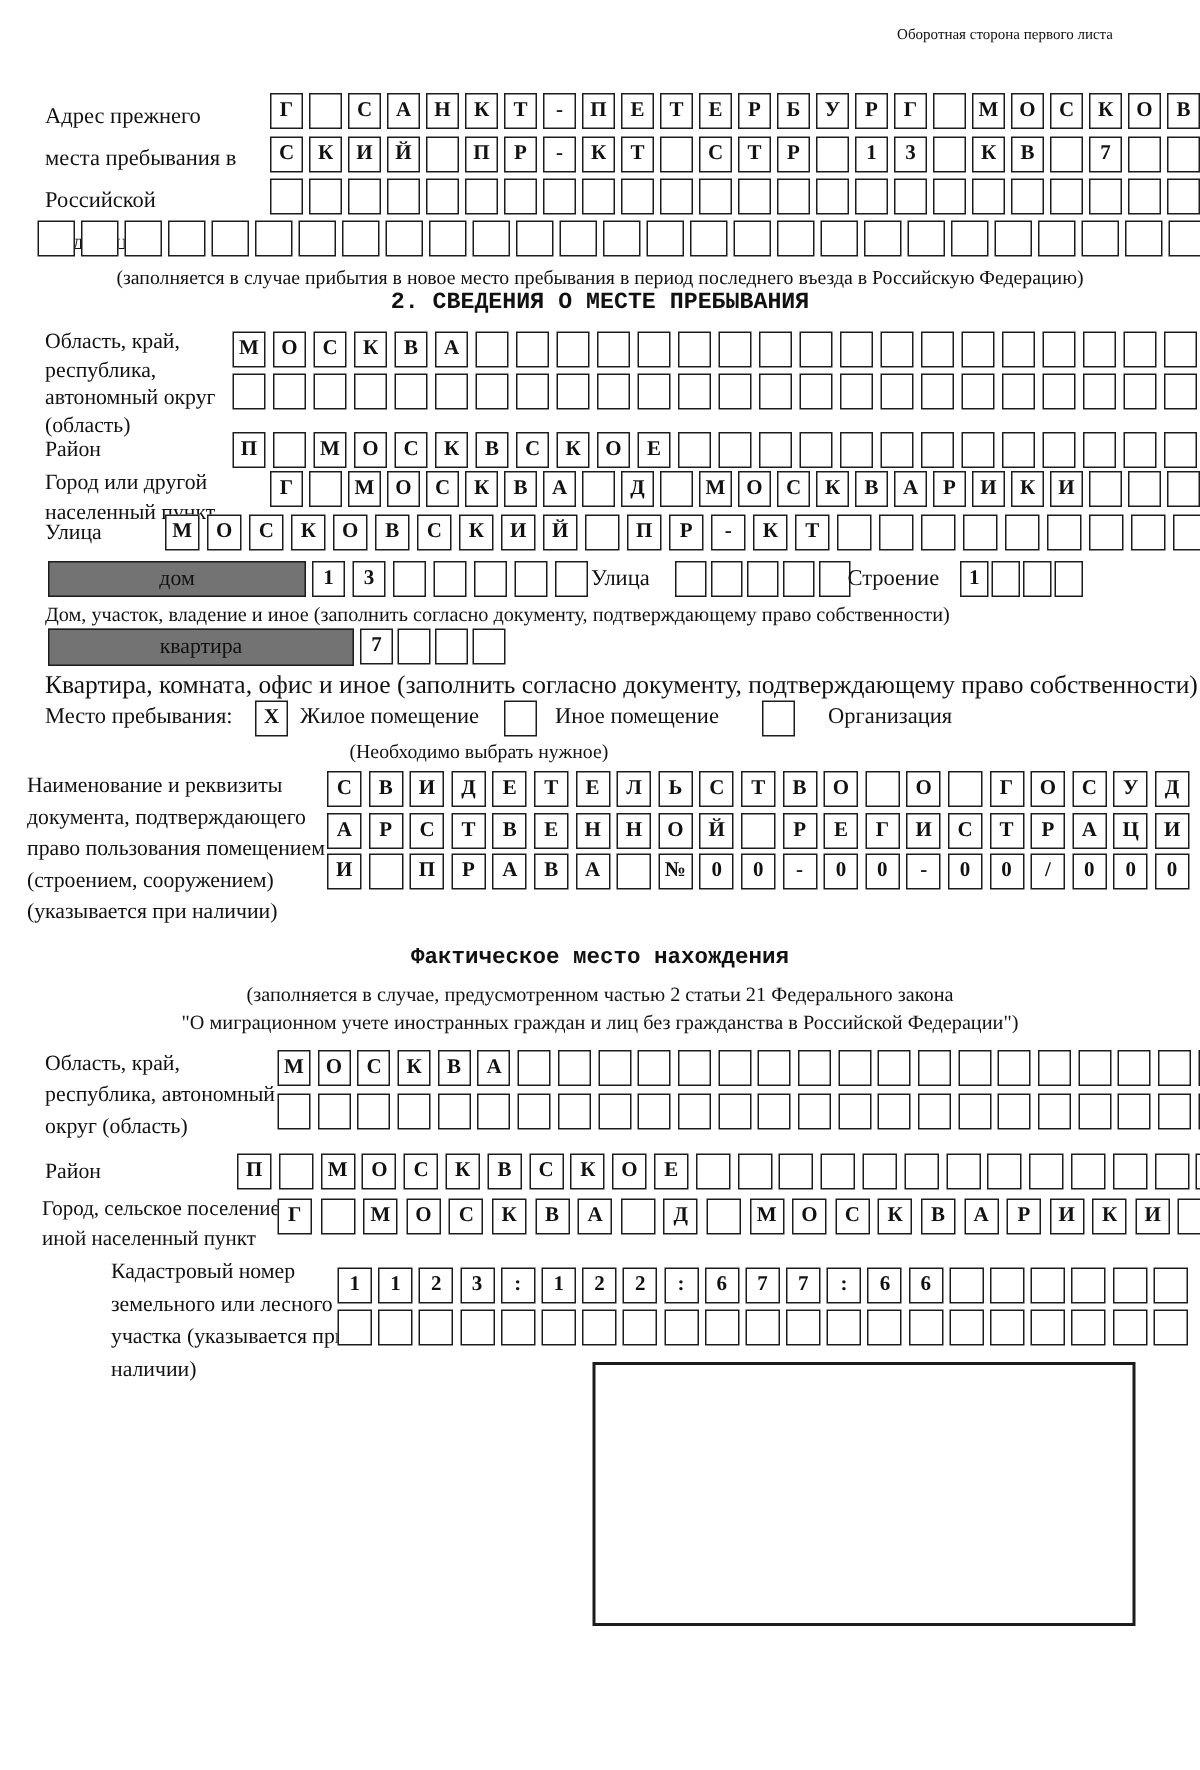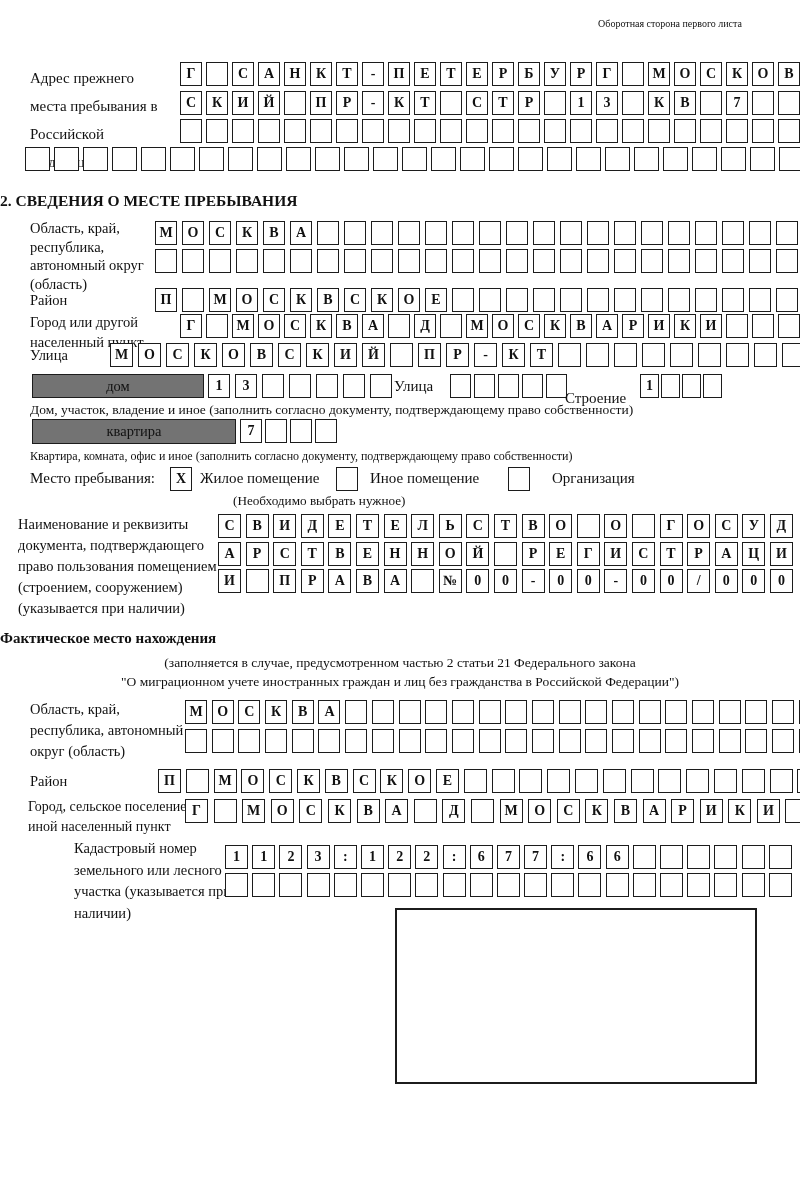--- a/index.html
+++ b/index.html
@@ -1,21 +1,21 @@
 <!DOCTYPE html>
 <html><head>
 <meta charset="utf-8">
 <style>
   html,body{margin:0;padding:0;background:#fff;}
   .page{position:relative;width:800px;height:1180px;background:#fff;overflow:hidden;
         font-family:"Liberation Serif","DejaVu Serif",serif;color:#111;}
   .abs{position:absolute;}
   .lbl{position:absolute;font-size:14.5px;line-height:18.5px;}
   .note{position:absolute;font-size:13.2px;line-height:17px;}
-  .title{position:absolute;left:0;width:100%;text-align:left;font-weight:bold;font-size:15.5px;}
+  .title{position:absolute;left:0;width:100%;text-align:center;font-weight:bold;font-size:15.5px;font-family:Liberation Mono, monospace;}
   .row{position:absolute;display:flex;}
   .cell{flex:0 0 auto;width:var(--cw,20px);height:22px;border:1.5px solid #1c1c1c;
         display:flex;align-items:center;justify-content:center;
         font-size:14px;font-weight:bold;background:#fff;}
   .labelbox{position:absolute;border:1.5px solid #1c1c1c;display:flex;align-items:center;justify-content:center;
         font-size:14.5px;background:#737373;}
   .stamp{position:absolute;border:2px solid #1c1c1c;background:#fff;}
   .ctr{text-align:center;}
 </style>
 </head>
@@ -126,20 +126,21 @@
       <span class="cell"></span>
       <span class="cell"></span>
       <span class="cell"></span>
       <span class="cell"></span>
       <span class="cell"></span>
       <span class="cell"></span>
       <span class="cell"></span>
       <span class="cell"></span>
       <span class="cell"></span>
     </div>
+  <div class="note ctr" style="left:0;top:176px;width:100%;">(заполняется в случае прибытия в новое место пребывания в период последнего въезда в Российскую Федерацию)</div>
 
   <div class="title" style="top:192px;">2. СВЕДЕНИЯ О МЕСТЕ ПРЕБЫВАНИЯ</div>
 
   <div class="lbl" style="left:30px;top:219px;width:120px;">Область, край, республика, автономный округ (область)</div>
   <div class="row" style="left:155px;top:221px;gap:5px;">
       <span class="cell">М</span>
       <span class="cell">О</span>
       <span class="cell">С</span>
       <span class="cell">К</span>
       <span class="cell">В</span>
@@ -286,37 +287,37 @@
       <span class="cell"></span>
     </div>
   <div class="lbl" style="left:394px;top:377px;font-size:15px;">Улица</div>
   <div class="row" style="left:450px;top:374px;gap:3px;--cw:19px;">
       <span class="cell"></span>
       <span class="cell"></span>
       <span class="cell"></span>
       <span class="cell"></span>
       <span class="cell"></span>
     </div>
-  <div class="lbl" style="left:565px;top:377px;font-size:15px;margin-top:12px;">Строение</div>
+  <div class="lbl" style="left:565px;top:377px;font-size:15px;">Строение</div>
   <div class="row" style="left:640px;top:374px;gap:2px;--cw:17px;">
       <span class="cell">1</span>
       <span class="cell"></span>
       <span class="cell"></span>
       <span class="cell"></span>
     </div>
   <div class="note" style="left:30px;top:401px;font-size:13.5px;">Дом, участок, владение и иное (заполнить согласно документу, подтверждающему право собственности)</div>
 
   <div class="labelbox" style="left:32px;top:419px;width:202px;height:23px;">квартира</div>
   <div class="row" style="left:240px;top:419px;gap:3px;">
       <span class="cell">7</span>
       <span class="cell"></span>
       <span class="cell"></span>
       <span class="cell"></span>
     </div>
-  <div class="note" style="left:30px;top:448px;font-size:12px;">Квартира, комната, офис и иное (заполнить согласно документу, подтверждающему право собственности)</div>
+  <div class="note" style="left:30px;top:448px;font-size:17px;">Квартира, комната, офис и иное (заполнить согласно документу, подтверждающему право собственности)</div>
 
   <div class="lbl" style="left:30px;top:469px;font-size:15px;">Место пребывания:</div>
   <div class="row" style="left:170px;top:467px;">
       <span class="cell">X</span>
     </div>
   <div class="lbl" style="left:200px;top:469px;font-size:15px;">Жилое помещение</div>
   <div class="row" style="left:336px;top:467px;">
       <span class="cell"></span>
     </div>
   <div class="lbl" style="left:370px;top:469px;font-size:15px;">Иное помещение</div>

